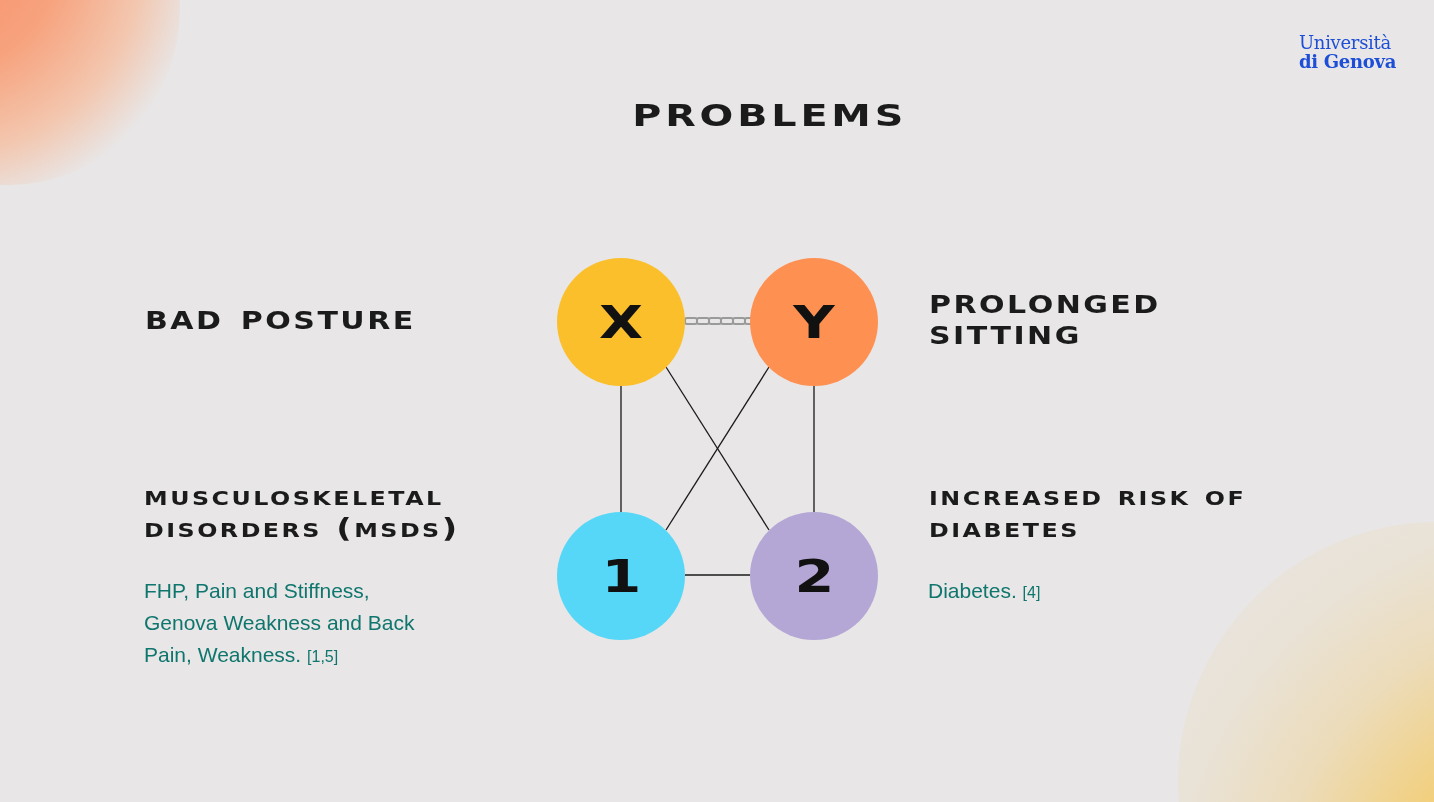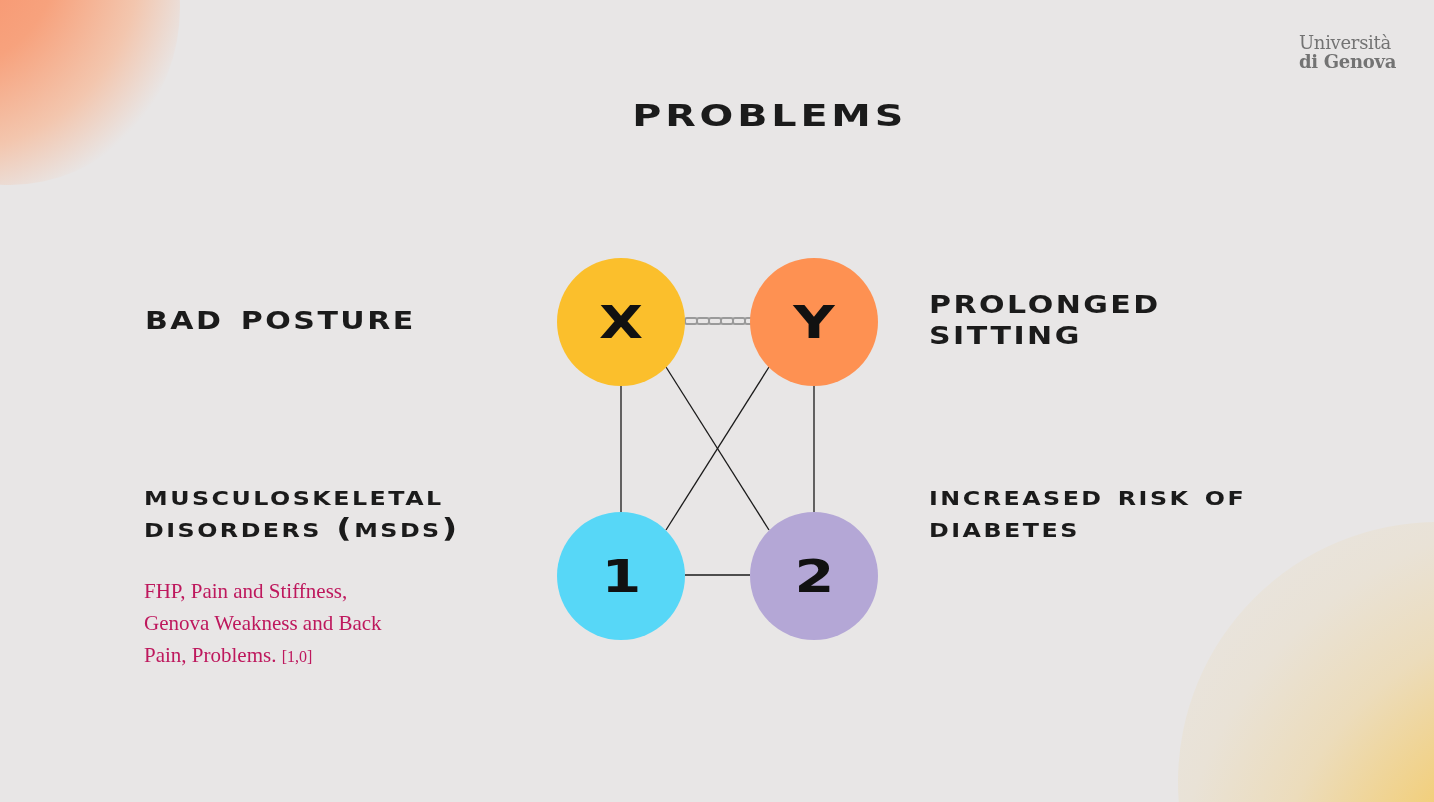--- a/index.html
+++ b/index.html
@@ -14,42 +14,42 @@
     border-radius: 50%;
     background: radial-gradient(circle at 30% 35%, #f8906a 0%, #f7a27d 35%, #f3c6ae 60%, rgba(232,230,230,0.0) 78%);
   }
   .blob-br {
     position: absolute; left: 1178px; top: 522px; width: 520px; height: 520px;
     border-radius: 50%;
     background: radial-gradient(circle at 78% 78%, #e390ef 0%, #eda5b8 18%, #f2cf7c 34%, #ecdcbb 55%, #e9e2d6 72%, rgba(232,230,230,0) 100%);
   }
   .logo {
     position: absolute; left: 1299px; top: 33px; width: 110px;
-    font-family: "DejaVu Serif", serif; color: #737373;
+    font-family: "DejaVu Serif", serif; color: #1d4ed8;
     font-size: 18px; line-height: 19px; letter-spacing: -0.3px;
   }
   .logo .l2 { font-weight: bold; }
   .title {
     position: absolute; left: 538px; top: 86px; width: 362px; text-align: center;
     font-family: "DejaVu Sans", sans-serif; font-weight: bold;
     font-size: 44px; letter-spacing: 3px; line-height: 50px;
     text-transform: lowercase; font-variant: small-caps;
     transform: scaleX(1.28); transform-origin: left center;
   }
   .head {
     position: absolute; font-family: "DejaVu Sans", sans-serif; font-weight: bold;
     font-variant: small-caps; text-transform: lowercase;
     letter-spacing: 2px; color: #1b1b1b;
     transform: scaleX(1.25); transform-origin: left top;
   }
   .head.big { font-size: 34px; line-height: 31px; }
   .head.mid { font-size: 27px; line-height: 32px; }
   .body-text {
-    position: absolute; font-family: Liberation Serif, serif;
-    font-size: 21px; line-height: 32px; color: #be185d; letter-spacing: 0px;
+    position: absolute; font-family: Liberation Sans, sans-serif;
+    font-size: 21px; line-height: 32px; color: #0f766e; letter-spacing: 0px;
   }
   .cite { font-size: 16px; }
   .diagram { position: absolute; left: 0; top: 0; width: 1434px; height: 802px; pointer-events: none; }
   .node {
     position: absolute; width: 128px; height: 128px; border-radius: 50%;
     display: flex; align-items: center; justify-content: center;
     font-family: "DejaVu Sans", sans-serif; font-weight: bold;
     font-size: 44px; color: #111;
   }
   .node span { transform: scaleX(1.3); display: inline-block; }
@@ -106,21 +106,22 @@
   <div>sitting</div>
 </div>
 
 <div class="head mid" style="left:144px; top:480px;">
   <div>Musculoskeletal</div>
   <div>Disorders (MSDs)</div>
 </div>
 <div class="body-text" style="left:144px; top:575px;">
   <div>FHP, Pain and Stiffness,</div>
   <div>Genova Weakness and Back</div>
-  <div><span>Pain, Problems.</span> <span class="cite">[1,0]</span></div>
+  <div><span>Pain, Weakness.</span> <span class="cite">[1,5]</span></div>
 </div>
 
 <div class="head mid" style="left:929px; top:480px;">
   <div>Increased Risk of</div>
   <div>Diabetes</div>
 </div>
 <div class="body-text" style="left:928px; top:575px;">
+  <div><span>Diabetes.</span> <span class="cite">[4]</span></div>
 </div>
 
 </body></html>

